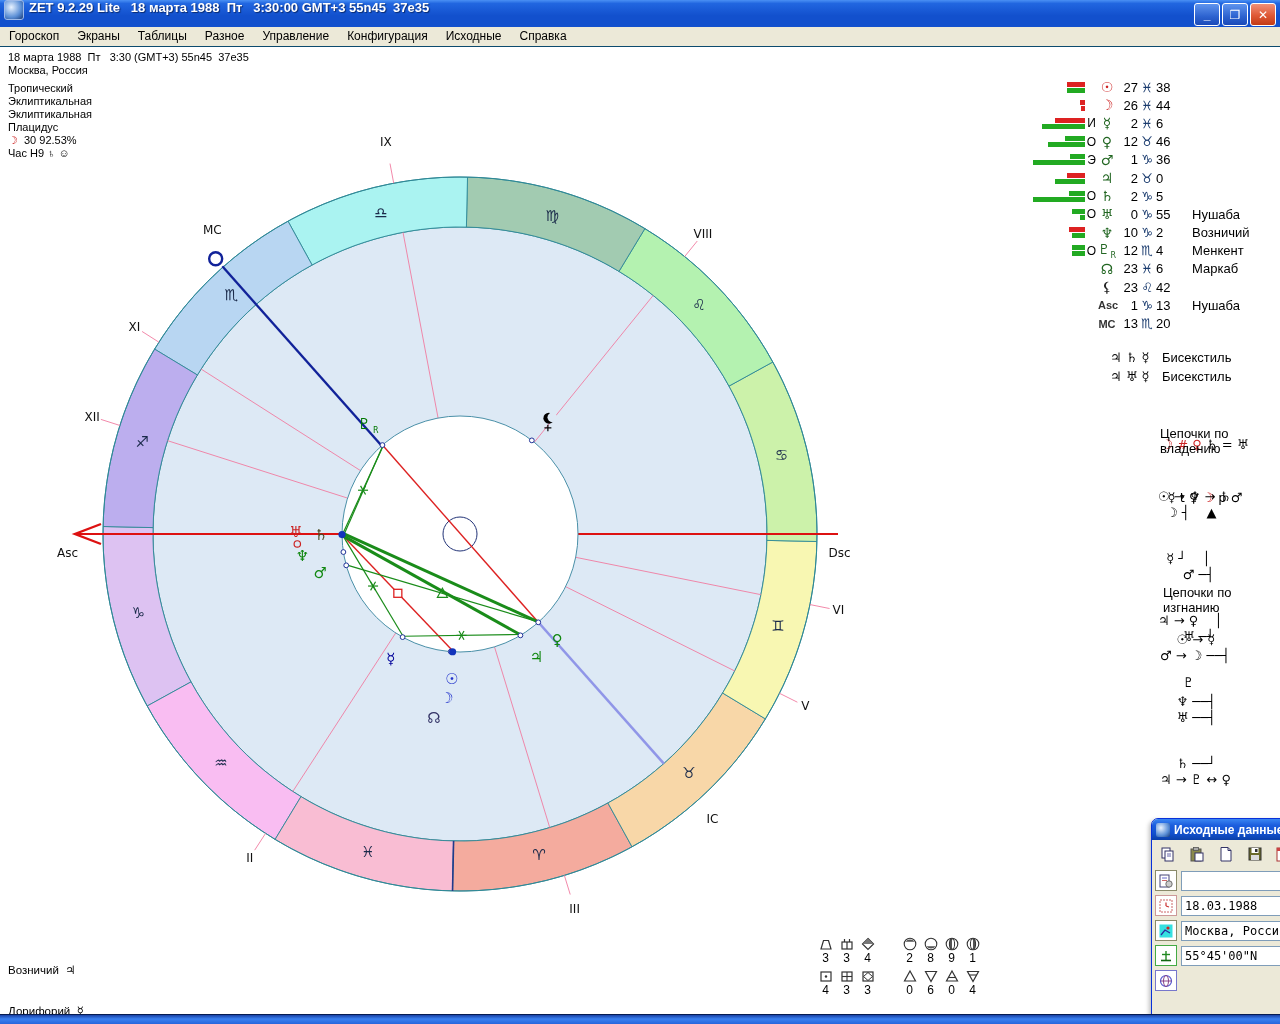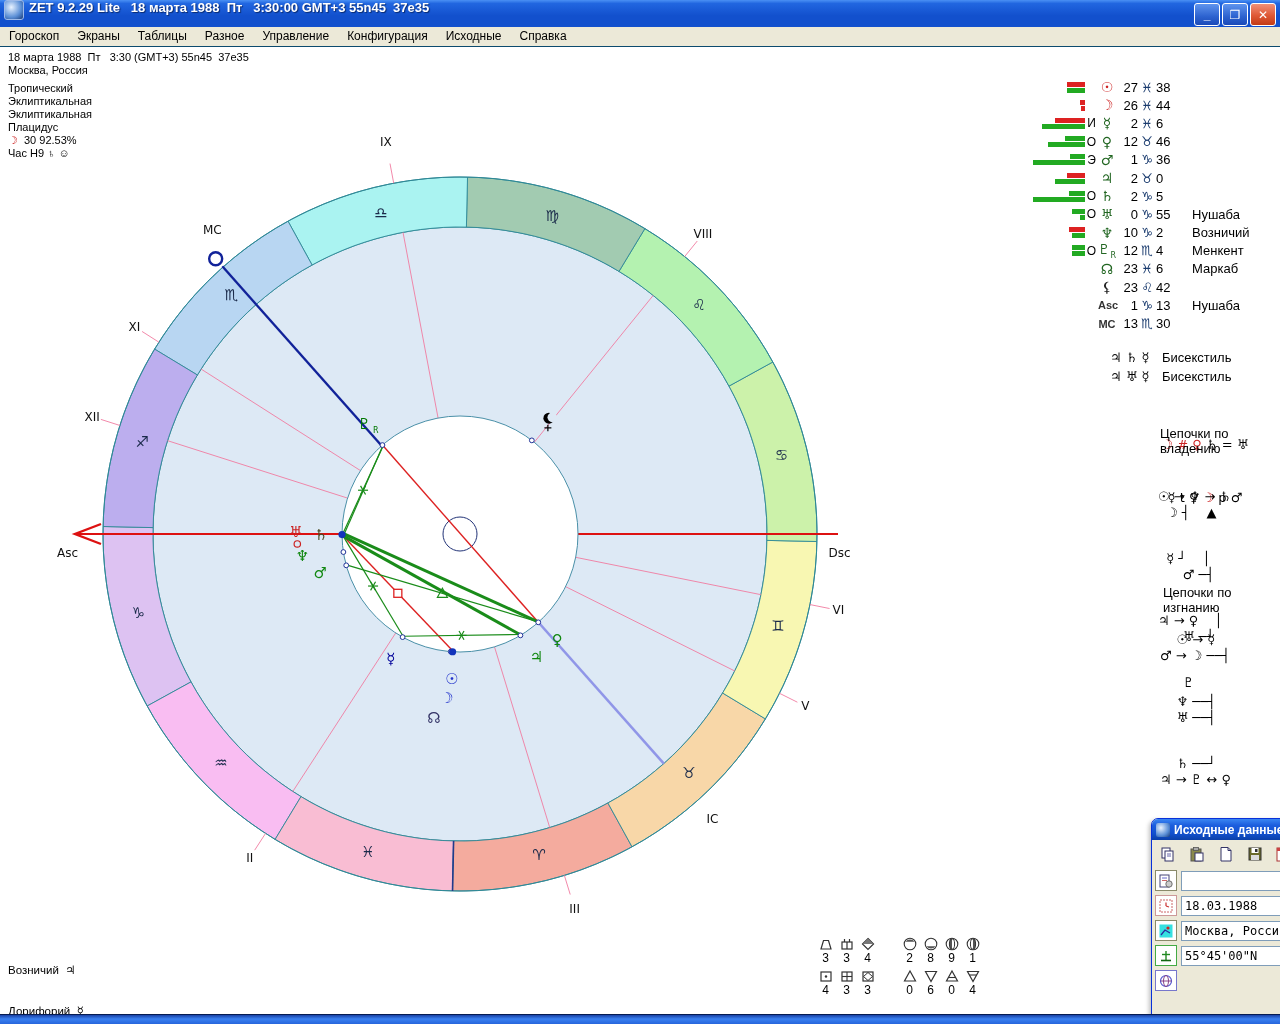--- a/index.html
+++ b/index.html
@@ -381,21 +381,21 @@
       <span class="sg">♑</span>
       <span class="min">13</span>
       <span class="star">Нушаба</span>
     </div>
   <div class="prow">
       <span class="bars"></span>
       <span class="dl"></span>
       <span class="pg txt">MC</span>
       <span class="deg">13</span>
       <span class="sg">♏</span>
-      <span class="min">30</span>
+      <span class="min">20</span>
       <span class="star"></span>
     </div>
 </div>
 
 <div id="bisex" class="abs">
   <div><span class="g">♃ ♄ ☿</span><span>Бисекстиль</span></div>
   <div><span class="g">♃ ♅ ☿</span><span>Бисекстиль</span></div>
 </div>
 <div id="asp-special" class="abs">
   <div><span class="red">☽ # ♀</span><span> ♄ = ♅</span></div>

